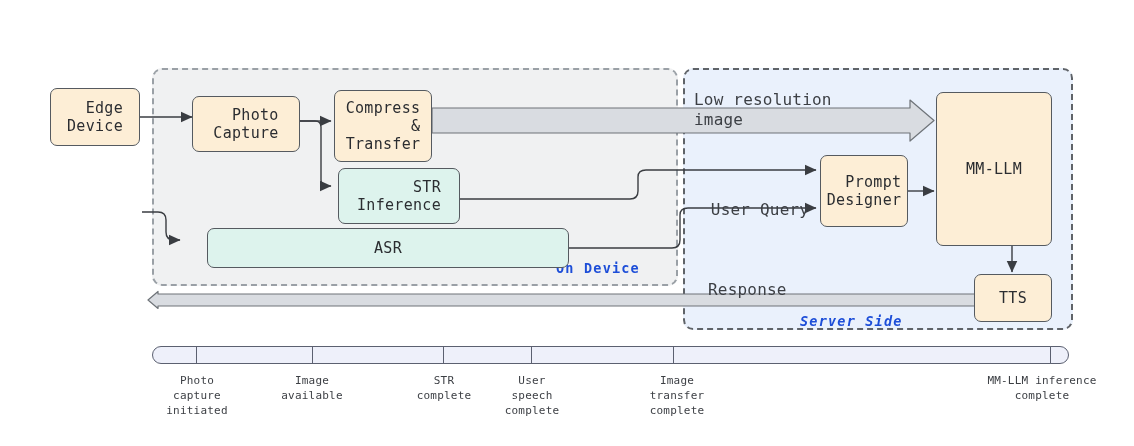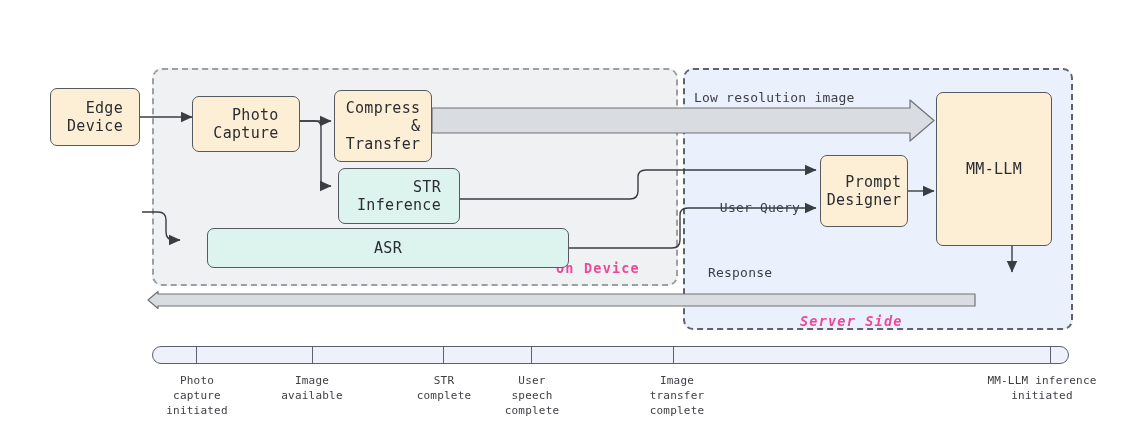--- a/index.html
+++ b/index.html
@@ -2,29 +2,29 @@
 <html><head>
 <meta charset="utf-8">
 <style>
   html,body{margin:0;padding:0;background:#ffffff;}
   body{width:1134px;height:446px;font-family:"DejaVu Sans Mono","Liberation Mono",monospace;}
   #stage{position:relative;width:1134px;height:446px;overflow:hidden;background:#fff;}
 
   .region{position:absolute;box-sizing:border-box;}
   .region.ondevice{background:#f0f1f2;border:2.2px dashed #9aa0a6;border-radius:10px;}
   .region.server{background:#eaf1fc;border:2.2px dashed #5f6368;border-radius:10px;}
-  .region-label{position:absolute;font-weight:bold;font-size:13.5px;color:#ec4899;letter-spacing:1.2px;}
+  .region-label{position:absolute;font-weight:bold;font-size:13.5px;color:#1d4ed8;letter-spacing:1.2px;}
 
   .node{position:absolute;box-sizing:border-box;display:flex;align-items:center;justify-content:center;
         text-align:right;border:1.4px solid #555a60;border-radius:7px;color:#2b2d31;
         font-size:15px;line-height:1.22;white-space:pre-line;letter-spacing:0.3px;}
   .node.cream{background:#fdeed6;}
   .node.mint{background:#ddf3ed;}
 
-  .edge-label{position:absolute;font-size:13px;color:#3c3f44;line-height:1.25;text-align:center;
+  .edge-label{position:absolute;font-size:16px;color:#3c3f44;line-height:1.25;text-align:center;
               letter-spacing:0.2px;white-space:pre-line;}
 
   .tl-seg{position:absolute;box-sizing:border-box;background:#eef0fa;border:1.3px solid #5b6070;}
   .tick-label{position:absolute;font-size:11px;color:#3c3f44;text-align:center;line-height:1.35;
               white-space:pre-line;letter-spacing:0.2px;}
 
   svg.overlay{position:absolute;left:0;top:0;width:1134px;height:446px;pointer-events:none;}
 </style>
 </head>
 <body>
@@ -135,27 +135,28 @@
   <div class="node mint" style="left:338px;top:168px;width:122px;height:56px;">STR
 Inference</div>
 
   <div class="node mint" style="left:170px;top:228px;width:362px;height:40px;margin-left:37px;">ASR</div>
 
   <div class="node cream" style="left:820px;top:155px;width:88px;height:72px;">Prompt
 Designer</div>
 
   <div class="node cream" style="left:936px;top:92px;width:116px;height:154px;">MM-LLM</div>
 
+  <div class="node cream" style="left:974px;top:274px;width:78px;height:48px;">TTS</div>
 
   <div class="edge-label" style="left:694px;top:90px;width:180px;text-align:left;">Low resolution image</div>
 
 
   <div class="edge-label" style="left:706px;top:200px;width:108px;">User Query</div>
 
-  <div class="edge-label" style="left:708px;top:265px;width:110px;text-align:left;">Response</div>
+  <div class="edge-label" style="left:708px;top:280px;width:110px;text-align:left;">Response</div>
 
   <div>
     <div class="tl-seg" style="left:152px;top:346px;width:45px;height:18px;border-radius:9px 0 0 9px;"></div>
     <div class="tl-seg" style="left:196px;top:346px;width:117px;height:18px;"></div>
     <div class="tl-seg" style="left:312px;top:346px;width:132px;height:18px;"></div>
     <div class="tl-seg" style="left:443px;top:346px;width:89px;height:18px;"></div>
     <div class="tl-seg" style="left:531px;top:346px;width:143px;height:18px;"></div>
     <div class="tl-seg" style="left:673px;top:346px;width:378px;height:18px;"></div>
     <div class="tl-seg" style="left:1050px;top:346px;width:19px;height:18px;border-radius:0 9px 9px 0;"></div>
   </div>
@@ -167,15 +168,15 @@
 available</div>
   <div class="tick-label" style="left:400px;top:374px;width:88px;">STR
 complete</div>
   <div class="tick-label" style="left:487px;top:374px;width:90px;">User
 speech
 complete</div>
   <div class="tick-label" style="left:632px;top:374px;width:90px;">Image
 transfer
 complete</div>
   <div class="tick-label" style="left:962px;top:374px;width:160px;">MM-LLM inference
-initiated</div>
+complete</div>
 
 </div>
 
 </body></html>

